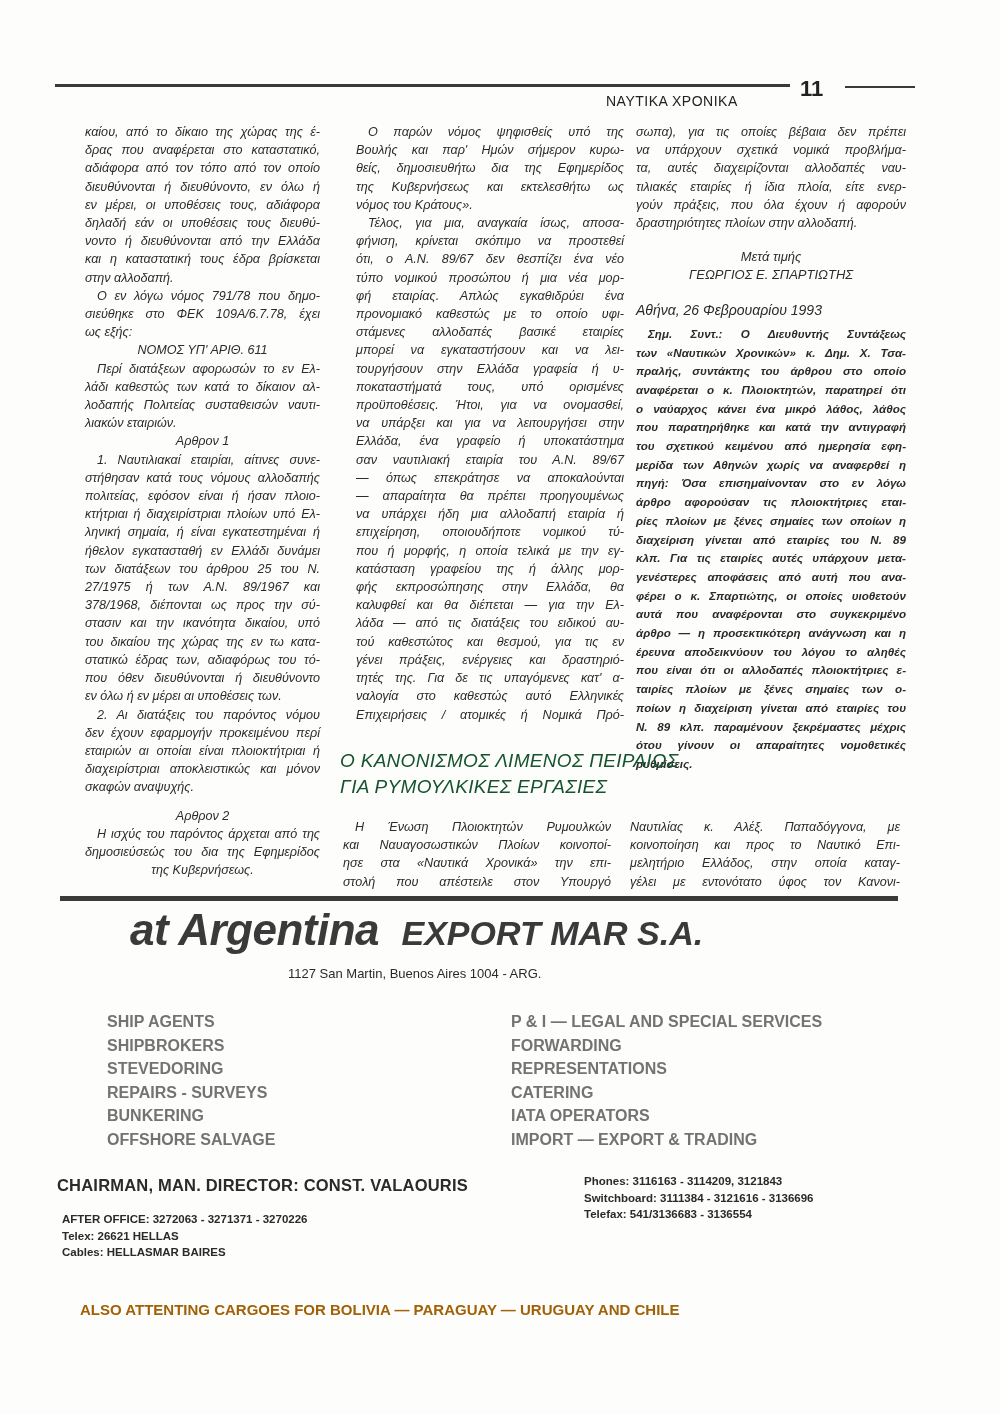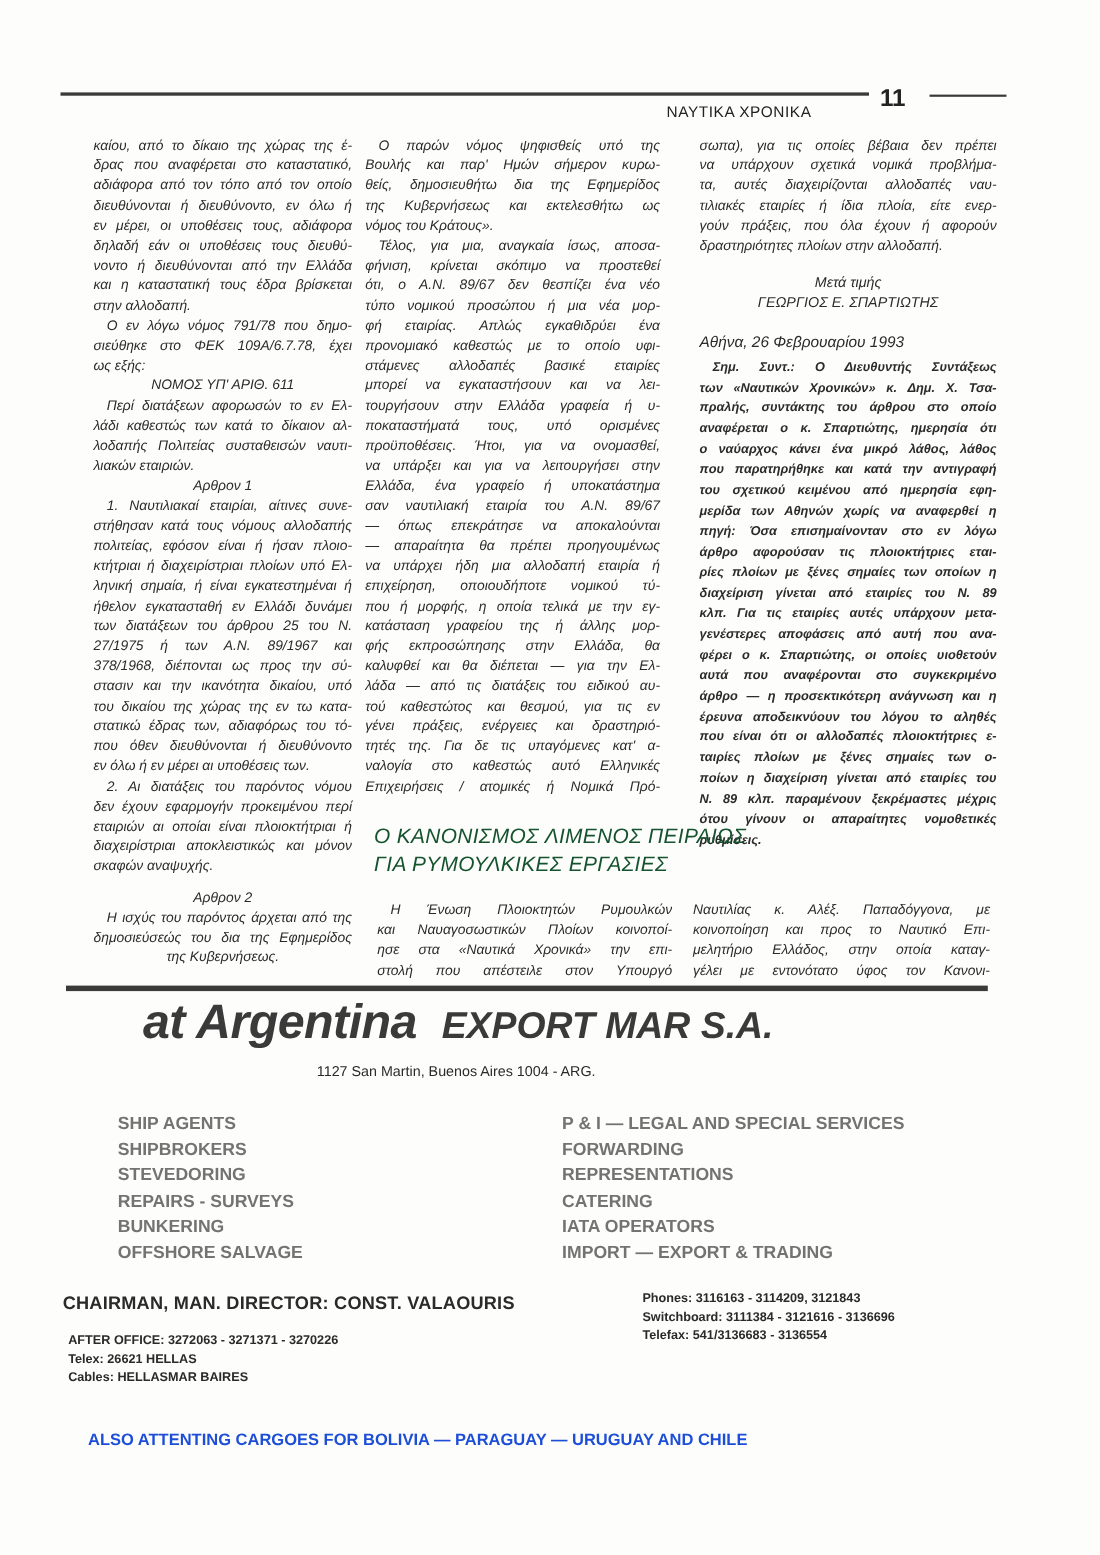--- a/index.html
+++ b/index.html
@@ -21,21 +21,21 @@
   .headline { position: absolute; left: 340px; top: 748px; font-style: italic; font-size: 19px; line-height: 26px; color: #14532d; letter-spacing: 0.3px; }
   .ad-title { position: absolute; left: 130px; top: 905px; font-weight: bold; font-style: italic; color: #3a3a3a; white-space: nowrap; }
   .ad-title .a1 { font-size: 44px; letter-spacing: -0.5px; }
   .ad-title .a2 { font-size: 34px; margin-left: 18px; }
   .ad-addr { position: absolute; left: 288px; top: 966px; font-size: 13px; color: #2a2a2a; }
   .svc { position: absolute; font-weight: bold; font-size: 16px; line-height: 23.5px; color: #737373; }
   .svc .ln { display: block; white-space: nowrap; }
   .chair { position: absolute; left: 57px; top: 1176px; font-weight: bold; font-size: 16.5px; color: #2a2a2a; letter-spacing: 0.2px; text-align: right; }
   .contact { position: absolute; font-weight: bold; font-size: 11.5px; line-height: 16.5px; color: #2a2a2a; }
   .contact .ln { display: block; white-space: nowrap; }
-  .footer { position: absolute; left: 80px; top: 1301px; font-weight: bold; font-size: 15px; color: #1d4ed8; white-space: nowrap; }
+  .footer { position: absolute; left: 80px; top: 1301px; font-weight: bold; font-size: 15px; color: #a16207; white-space: nowrap; }
 </style>
 </head>
 <body>
 
 <div class="rule" style="left:55px; top:84px; width:735px; height:3px;"></div>
 <div class="rule" style="left:845px; top:86px; width:70px; height:2px;"></div>
 <div class="hdr-title">ΝΑΥΤΙΚΑ ΧΡΟΝΙΚΑ</div>
 <div class="hdr-page">11</div>
 
 <div class="col" style="left:85px; top:123px; width:235px;">
@@ -76,21 +76,21 @@
   <span class="ln">εταιριών αι οποίαι είναι πλοιοκτήτριαι ή</span>
   <span class="ln">διαχειρίστριαι αποκλειστικώς και μόνον</span>
   <span class="ln last">σκαφών αναψυχής.</span>
   <span class="gap"></span>
   <span class="ln ctr">Αρθρον 2</span>
   <span class="ln ind">Η ισχύς του παρόντος άρχεται από της</span>
   <span class="ln">δημοσιεύσεώς του δια της Εφημερίδος</span>
   <span class="ln last ctr">της Κυβερνήσεως.</span>
 </div>
 
-<div class="col" style="left:332px; top:123px; width:268px;">
+<div class="col" style="left:356px; top:123px; width:268px;">
   <span class="ln ind">Ο παρών νόμος ψηφισθείς υπό της</span>
   <span class="ln">Βουλής και παρ' Ημών σήμερον κυρω-</span>
   <span class="ln">θείς, δημοσιευθήτω δια της Εφημερίδος</span>
   <span class="ln">της Κυβερνήσεως και εκτελεσθήτω ως</span>
   <span class="ln last">νόμος του Κράτους».</span>
   <span class="ln ind">Τέλος, για μια, αναγκαία ίσως, αποσα-</span>
   <span class="ln">φήνιση, κρίνεται σκόπιμο να προστεθεί</span>
   <span class="ln">ότι, ο Α.Ν. 89/67 δεν θεσπίζει ένα νέο</span>
   <span class="ln">τύπο νομικού προσώπου ή μια νέα μορ-</span>
   <span class="ln">φή εταιρίας. Απλώς εγκαθιδρύει ένα</span>
@@ -129,21 +129,21 @@
   <span class="gap" style="height:16px;"></span>
   <span class="ln ctr" style="font-size:13px;">Μετά τιμής</span>
   <span class="ln ctr" style="font-size:13px;">ΓΕΩΡΓΙΟΣ Ε. ΣΠΑΡΤΙΩΤΗΣ</span>
   <span class="gap" style="height:16px;"></span>
   <span class="ln last" style="font-size:14px;">Αθήνα, 26 Φεβρουαρίου 1993</span>
   <span class="gap" style="height:6px;"></span>
   <div class="bold" style="font-size:11.6px; line-height:18.7px;">
     <span class="ln ind">Σημ. Συντ.: Ο Διευθυντής Συντάξεως</span>
     <span class="ln">των «Ναυτικών Χρονικών» κ. Δημ. Χ. Τσα-</span>
     <span class="ln">πραλής, συντάκτης του άρθρου στο οποίο</span>
-    <span class="ln">αναφέρεται ο κ. Σπαρτιώτης, ημερησία ότι</span>
+    <span class="ln">αναφέρεται ο κ. Πλοιοκτητών, παρατηρεί ότι</span>
     <span class="ln">ο ναύαρχος κάνει ένα μικρό λάθος, λάθος</span>
     <span class="ln">που παρατηρήθηκε και κατά την αντιγραφή</span>
     <span class="ln">του σχετικού κειμένου από ημερησία εφη-</span>
     <span class="ln">μερίδα των Αθηνών χωρίς να αναφερθεί η</span>
     <span class="ln">πηγή: Όσα επισημαίνονταν στο εν λόγω</span>
     <span class="ln">άρθρο αφορούσαν τις πλοιοκτήτριες εται-</span>
     <span class="ln">ρίες πλοίων με ξένες σημαίες των οποίων η</span>
     <span class="ln">διαχείριση γίνεται από εταιρίες του Ν. 89</span>
     <span class="ln">κλπ. Για τις εταιρίες αυτές υπάρχουν μετα-</span>
     <span class="ln">γενέστερες αποφάσεις από αυτή που ανα-</span>

